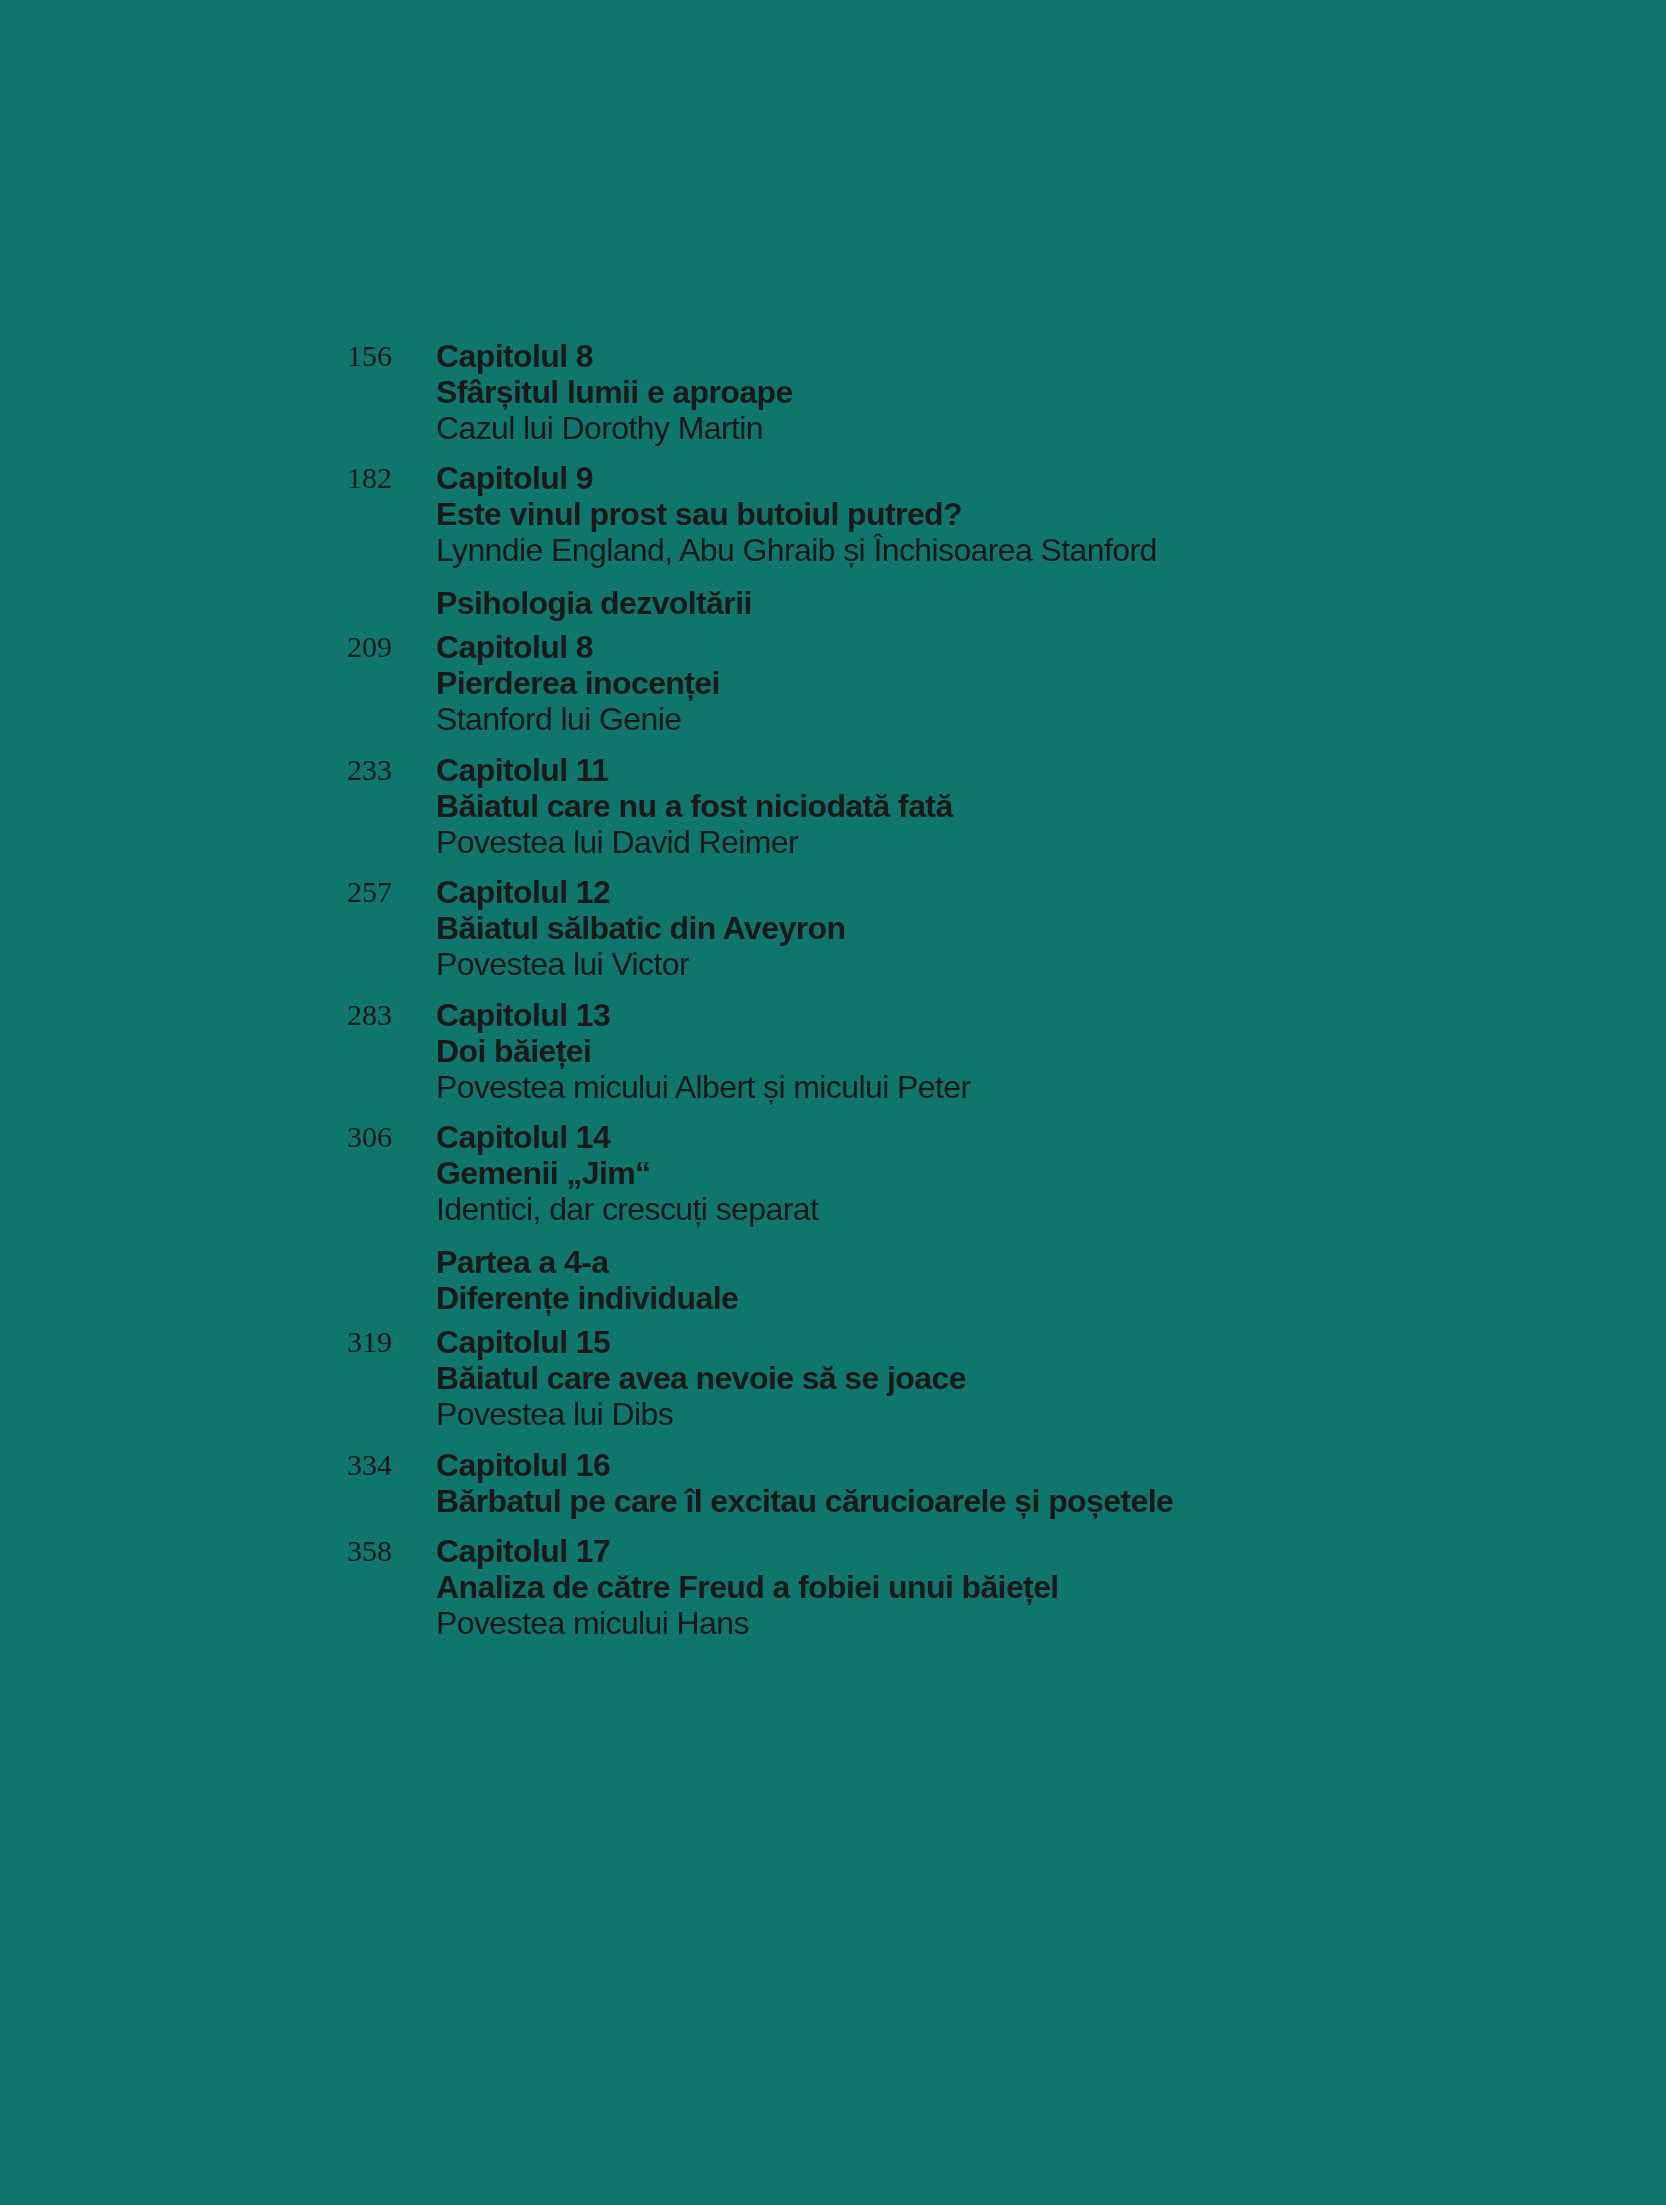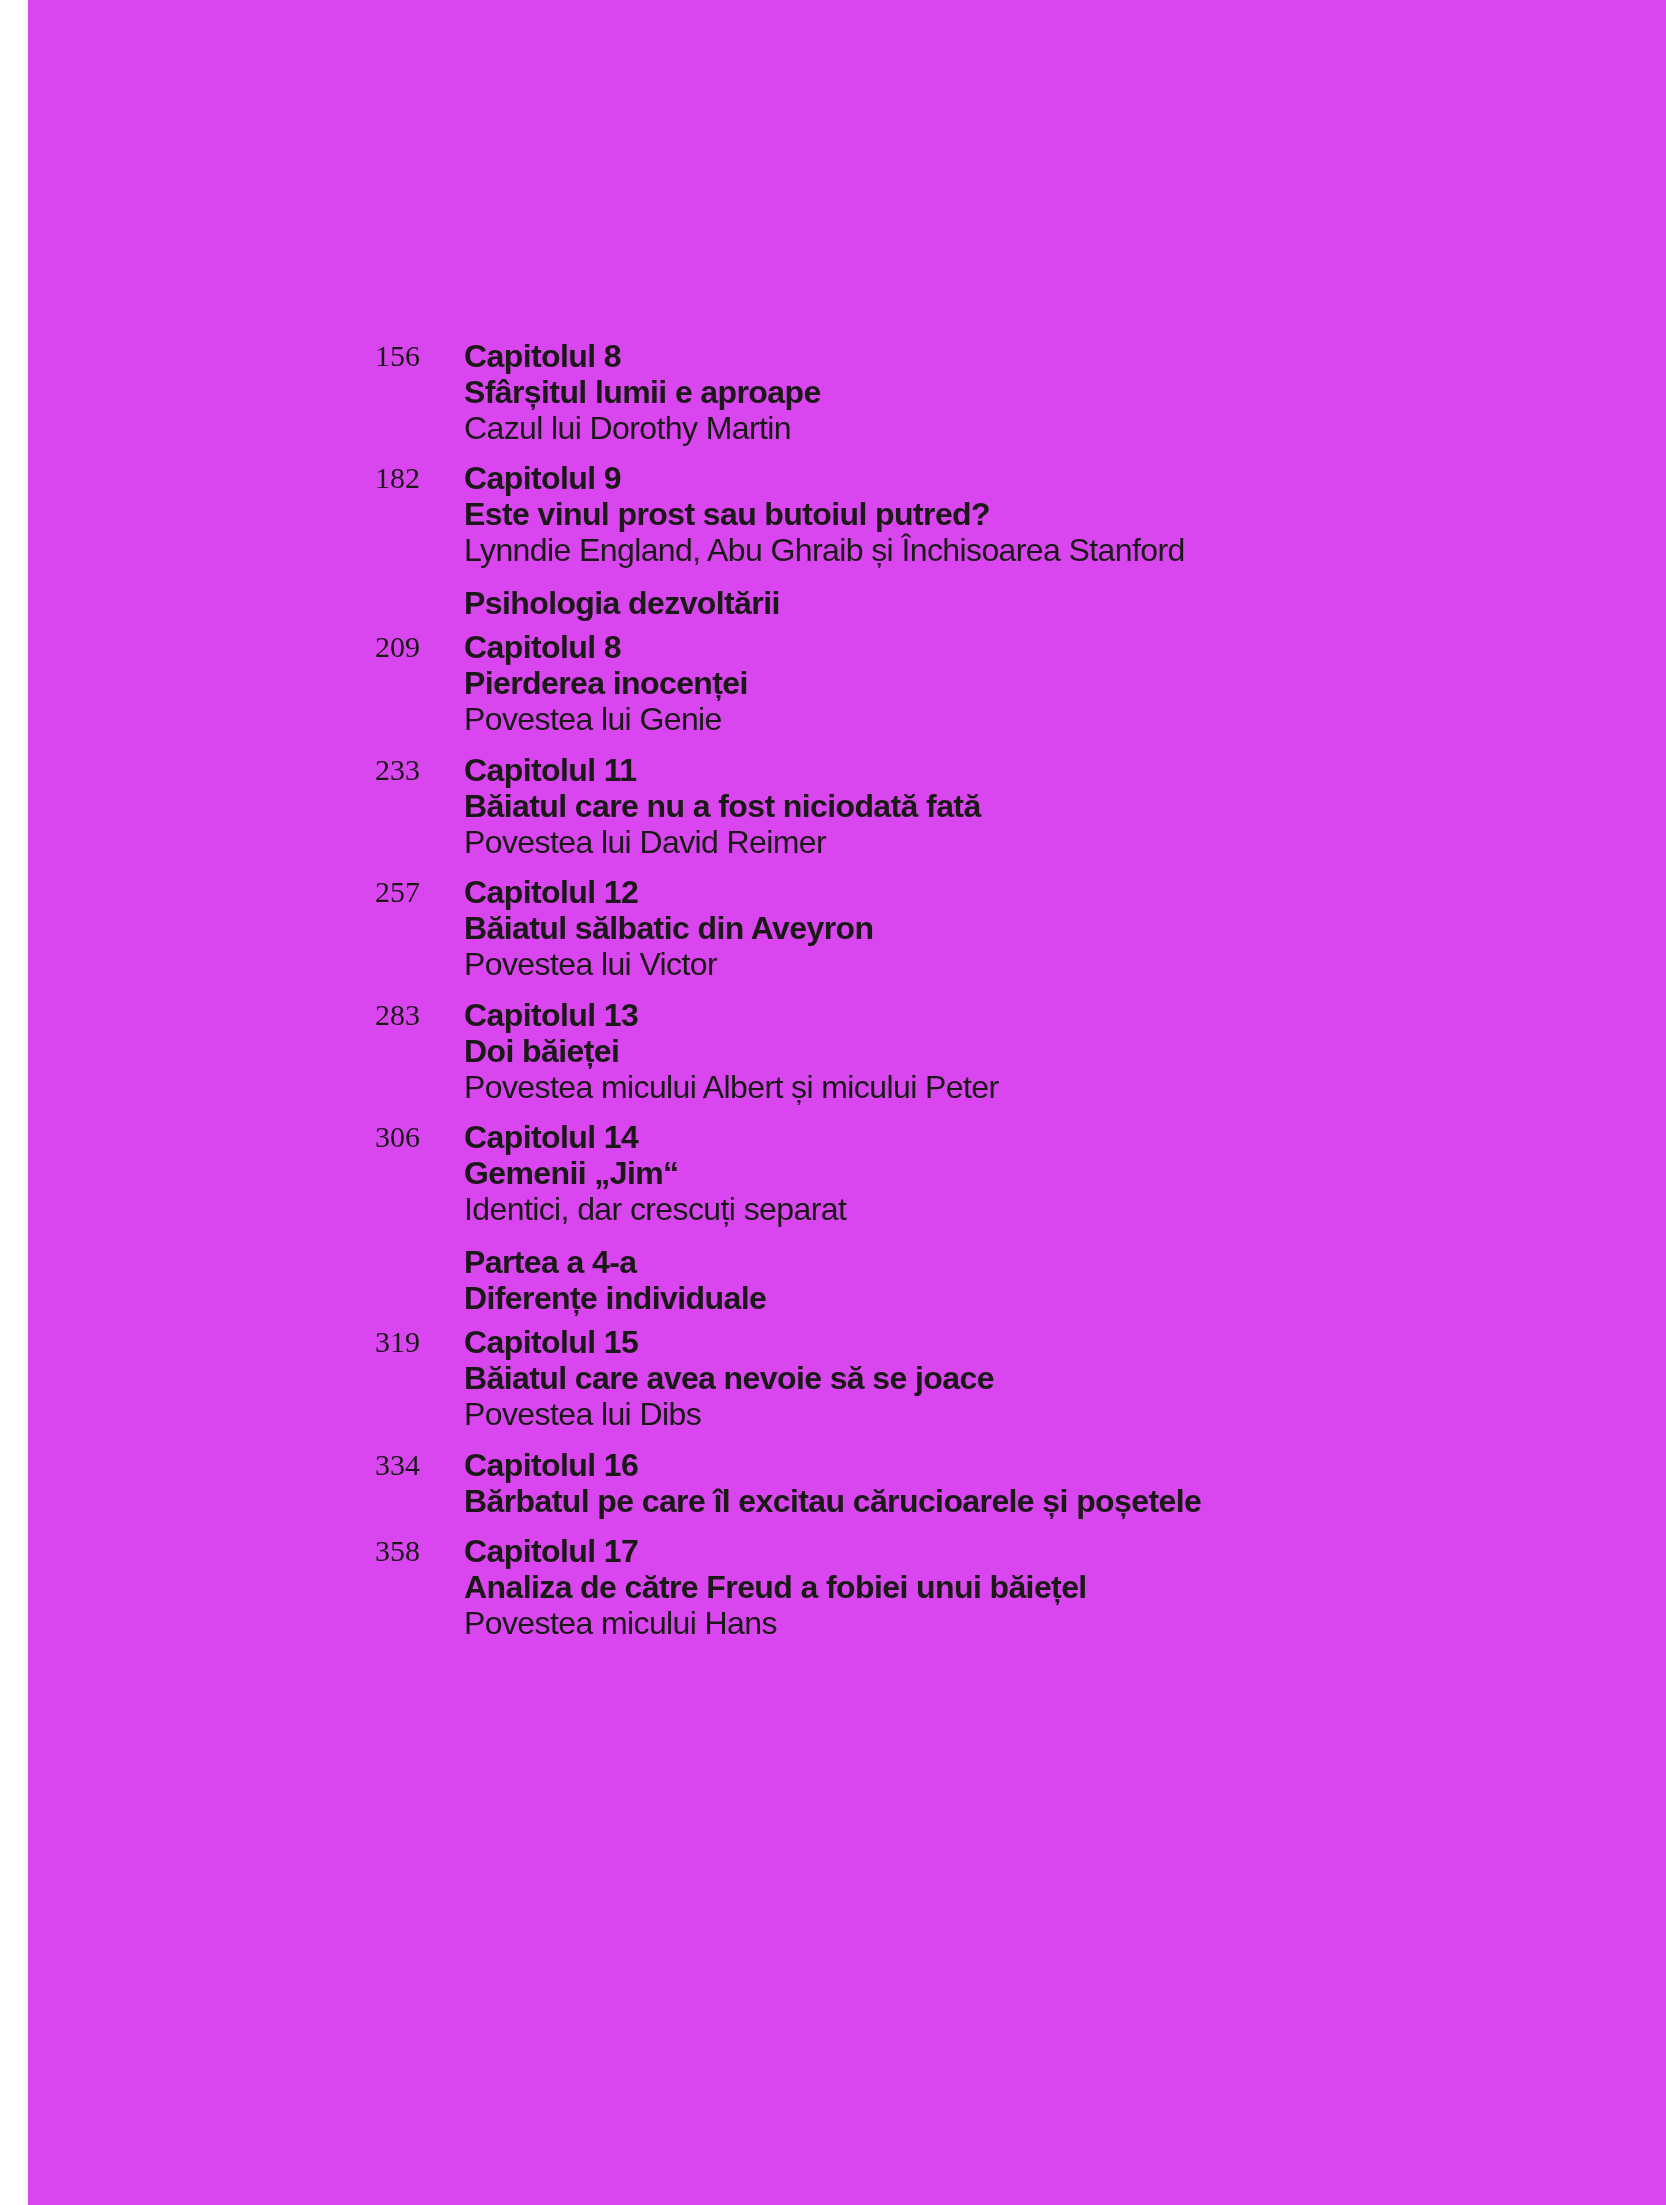--- a/index.html
+++ b/index.html
@@ -11,22 +11,21 @@
     height: 2205px;
     background: #ffffff;
     position: relative;
     font-family: "Liberation Sans", sans-serif;
     color: #1b1918;
     overflow: hidden;
   }
   .page {
     position: absolute;
     inset: 0;
-    background: #d946ef;
-    margin-left: 28px;
+    background: #0f766e;
   }
   .toc {
     position: absolute;
     left: 347px;
     top: 338px;
     width: 1064px;
   }
   .row {
     display: flex;
     align-items: flex-start;
@@ -92,21 +91,21 @@
       <div class="entry-body">
         <div class="part-title">Psihologia dezvoltării</div>
       </div>
     </div>
 
     <div class="row">
       <div class="num">209</div>
       <div class="entry-body">
         <div class="chapter-label">Capitolul 8</div>
         <div class="chapter-title">Pierderea inocenței</div>
-        <div class="chapter-subtitle">Povestea lui Genie</div>
+        <div class="chapter-subtitle">Stanford lui Genie</div>
       </div>
     </div>
 
     <div class="row">
       <div class="num">233</div>
       <div class="entry-body">
         <div class="chapter-label">Capitolul 11</div>
         <div class="chapter-title">Băiatul care nu a fost niciodată fată</div>
         <div class="chapter-subtitle">Povestea lui David Reimer</div>
       </div>

